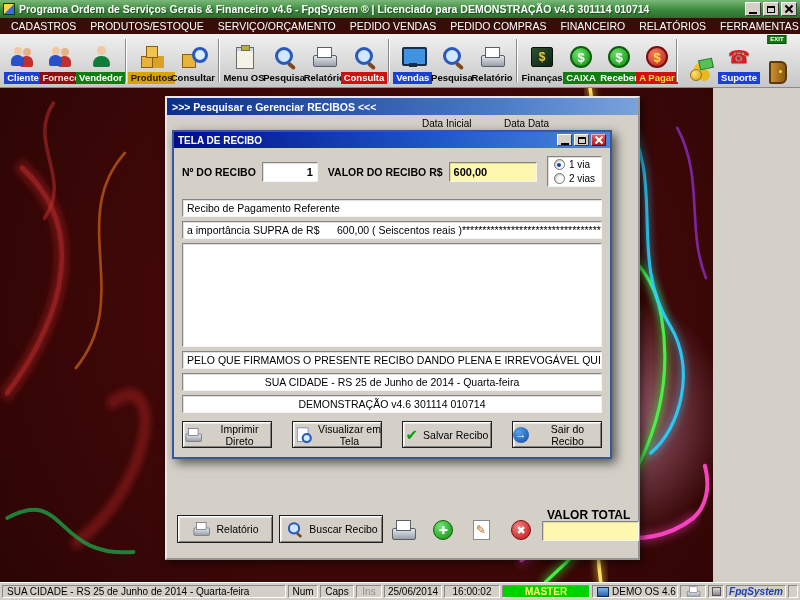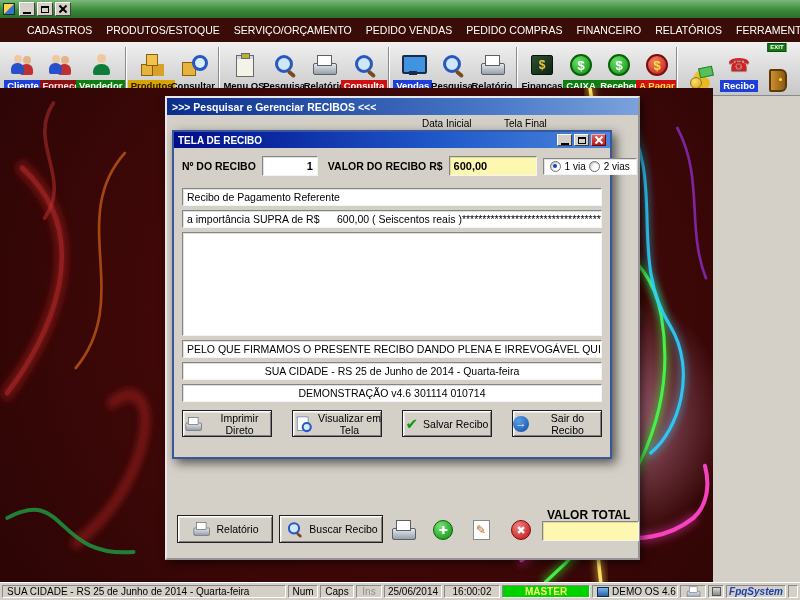--- a/index.html
+++ b/index.html
@@ -20,21 +20,21 @@
     border-color:#ffffff #404040 #404040 #ffffff;display:flex;align-items:center;justify-content:center}
   .glyph-min{width:8px;height:2px;background:#000;margin-top:7px}
   .glyph-max{width:8px;height:7px;border:1px solid #000;border-top-width:2px}
   .x-shape{position:relative;width:10px;height:9px}
   .x-shape::before,.x-shape::after{content:"";position:absolute;left:0;top:3.5px;width:10px;height:2px;background:#000}
   .x-shape::before{transform:rotate(45deg)}.x-shape::after{transform:rotate(-45deg)}
   .winbtn.red{background:linear-gradient(#e06060,#b81818);border-color:#f0b0b0 #6e0808 #6e0808 #f0b0b0}
   .winbtn.red .x-shape::before,.winbtn.red .x-shape::after{background:#fff}
 
   
-  .menubar{height:24px;background:#3a0c08;display:flex;align-items:center;padding:0 20px}
+  .menubar{height:16px;background:#3a0c08;display:flex;align-items:center;padding:0 4px}
   .menu-item{color:#fff;font-size:10.5px;padding:0 7px;white-space:nowrap}
 
   
   .toolbar{height:54px;background:linear-gradient(180deg,#f0f0f0,#c7c7c7);display:flex;align-items:stretch;
     padding:1px 4px;border-bottom:1px solid #8a8a8a}
   .tbtn{display:flex;flex-direction:column;align-items:center;justify-content:flex-end;min-width:38px;
     padding:1px 2px;background:transparent;border:1px solid transparent}
   .icb{height:30px;display:flex;align-items:center;justify-content:center}
   .tlabel{font-size:9.5px;font-weight:bold;line-height:12px;padding:0 3px;white-space:nowrap;color:#000}
   .lbl-blue{background:#1d3fd8;color:#fff}
@@ -136,21 +136,21 @@
   .row1{display:flex;align-items:center;margin:8px 8px 12px 8px;gap:6px}
   .flabel{font-size:10.5px;font-weight:bold;color:#000;white-space:nowrap}
   .ml{margin-left:4px}
   .field{font-size:11px;padding:1px 4px;outline:none;background:#fff;border:1px solid;height:20px;
     border-color:#848484 #f4f4f4 #f4f4f4 #848484;box-shadow:inset 1px 1px 0 rgba(0,0,0,.12)}
   .field.num{width:56px;text-align:right;font-weight:bold}
   .field.val{width:88px;text-align:left;font-weight:bold}
   .yellow{background:#fdf7b0}
   .sunk{background:#fff;border:1px solid;border-color:#848484 #f4f4f4 #f4f4f4 #848484;
     box-shadow:inset 1px 1px 0 rgba(0,0,0,.12)}
-  .vias{margin-left:auto;padding:2px 6px;display:flex;flex-direction:row;gap:3px}
+  .vias{margin-left:auto;padding:2px 6px;display:flex;flex-direction:column;gap:3px}
   .radio{display:flex;align-items:center;gap:4px;font-size:10px;white-space:nowrap}
   .dot{width:11px;height:11px;border-radius:50%;background:#fff;border:1px solid #707070;position:relative;flex:none;
     box-shadow:inset 1px 1px 2px #c0c0c0}
   .radio.checked .dot::after{content:"";position:absolute;left:2.5px;top:2.5px;width:4px;height:4px;border-radius:50%;background:#1040c0}
   .tline{height:18px;line-height:16px;margin:0 8px 4px;font-size:10.5px;padding:0 4px;overflow:hidden;white-space:nowrap;color:#000}
   .pre{white-space:pre}
   .center{text-align:center}
   .memo{height:104px;margin:0 8px 4px}
   .btnrow{display:flex;gap:20px;margin:8px}
   .btn{display:flex;align-items:center;justify-content:center;gap:5px;background:#d4d0c8;border:1px solid #202020;
@@ -170,20 +170,21 @@
   .mini-sq{width:9px;height:9px;background:linear-gradient(#d8d8d8,#8a8a8a);border:1px solid #555;flex:none}
   .sp .ic-print{transform:scale(.55);margin:-5px -4px}
 </style>
 </head>
 <body>
 
 <div class="screen">
 
   <div class="titlebar">
     <span class="app-icon"></span>
+    <span class="title-text">Programa Ordem de Serviços Gerais &amp; Financeiro v4.6 - FpqSystem ® | Licenciado para  DEMONSTRAÇÃO v4.6 301114 010714</span>
     <span class="win-controls">
       <button class="winbtn">
           <span class="glyph-min"></span>
         </button>
       <button class="winbtn">
           <span class="glyph-max"></span>
         </button>
       <button class="winbtn">
           <span class="x-shape"></span>
         </button>
@@ -306,21 +307,21 @@
     <span class="tsep push"></span>
     <button class="tbtn">
       <span class="icb">
           <span class="ic ic-coins"></span>
         </span>
     </button>
     <button class="tbtn">
       <span class="icb">
           <span class="phone-ic">☎</span>
         </span>
-      <span class="tlabel lbl-blue">Recibo</span>
+      <span class="tlabel lbl-blue">Suporte</span>
     </button>
     <button class="tbtn exit-wrap">
       <span class="exit-sign">EXIT</span>
       <span class="icb">
           <span class="ic ic-door"></span>
         </span>
     </button>
   </div>
 
   <div class="main">
@@ -353,21 +354,21 @@
         <path d="M628,55 C600,115 645,160 618,215" stroke="#ff8a1e" stroke-width="3" opacity=".8"></path>
         <path d="M760,40 C790,90 770,140 792,190" stroke="#9a30e0" stroke-width="3" opacity=".7"></path>
       </g>
     </svg>
 
     <div class="recibos">
       <div class="rw-title">
         <span>&gt;&gt;&gt;  Pesquisar e Gerenciar RECIBOS &lt;&lt;&lt;</span>
       </div>
       <span class="rw-lbl" style="left:255px">Data Inicial</span>
-      <span class="rw-lbl" style="left:337px">Tela Final</span>
+      <span class="rw-lbl" style="left:337px">Data Data</span>
 
       <button class="btn rw-btn" style="left:10px">
         <span class="ic ic-print sm"></span>
         <span>Relatório</span>
       </button>
       <button class="btn rw-btn" style="left:112px;width:104px">
         <span class="ic ic-search sm"></span>
         <span>Buscar Recibo</span>
       </button>
       <span class="rw-flat" style="left:222px">

